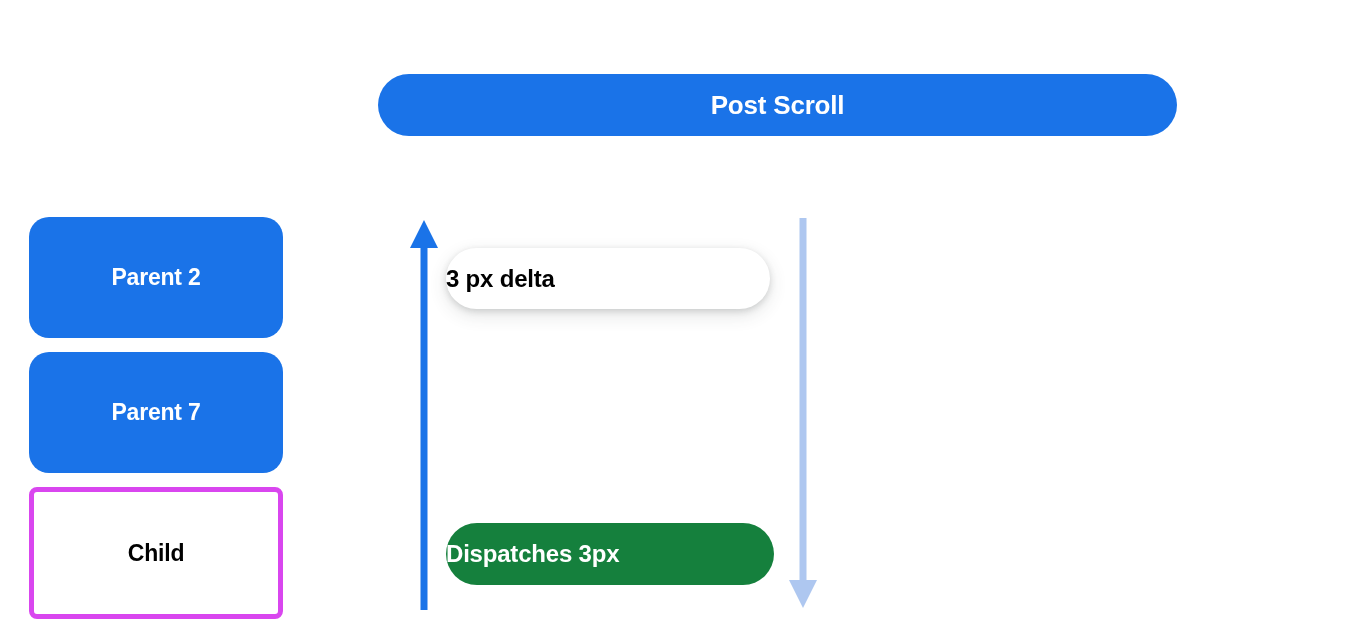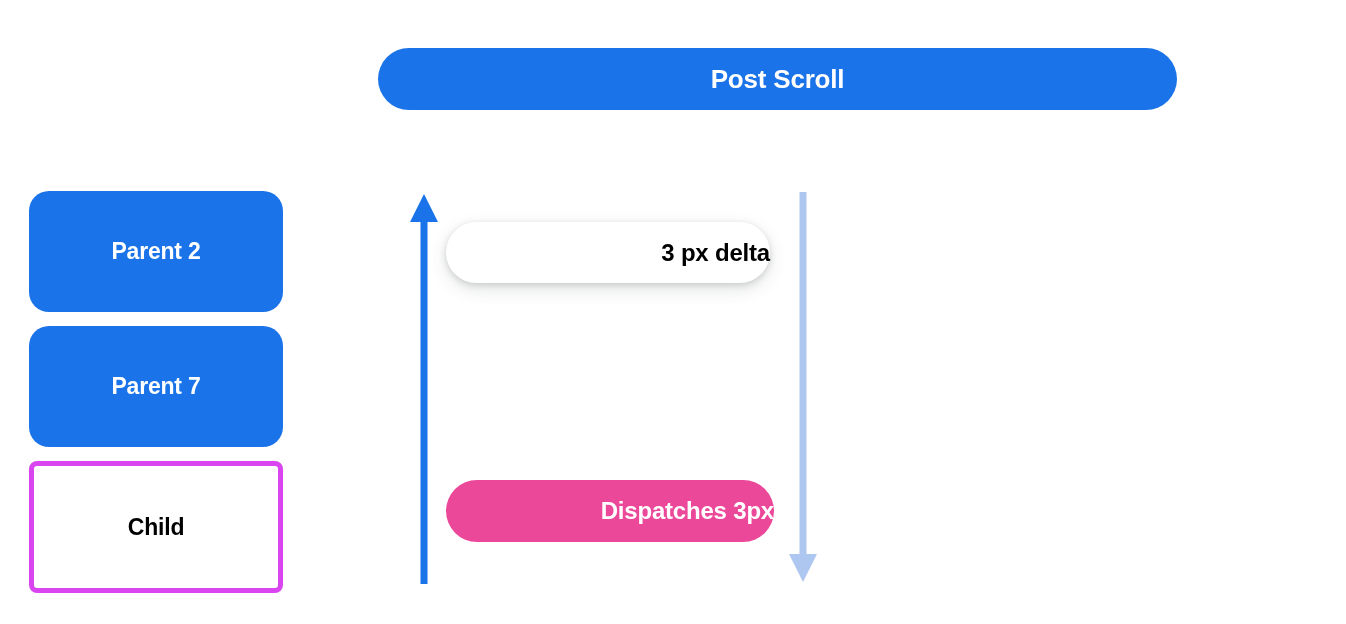--- a/index.html
+++ b/index.html
@@ -11,20 +11,21 @@
     height: 624px;
     background: #ffffff;
     font-family: "Liberation Sans", sans-serif;
     overflow: hidden;
     position: relative;
   }
 
   .stage {
     position: absolute;
     inset: 0;
+    margin-top: 26px;
   }
 
   
   .header-pill {
     position: absolute;
     left: 378px;
     top: 48px;
     width: 799px;
     height: 62px;
     background: #1a73e8;
@@ -99,21 +100,21 @@
     width: 32px;
     height: 392px;
   }
 
   
   .pill {
     position: absolute;
     box-sizing: border-box;
     display: flex;
     align-items: center;
-    justify-content: flex-end;
+    justify-content: flex-start;
     border-radius: 999px;
   }
   .pill .label {
     font-size: 24px;
     font-weight: bold;
     line-height: 1;
     letter-spacing: -0.2px;
   }
   .pill-white {
     left: 446px;
@@ -121,24 +122,24 @@
     width: 324px;
     height: 61px;
     background: #ffffff;
     box-shadow: 0 2px 6px rgba(60,64,67,0.18), 0 6px 18px rgba(60,64,67,0.14);
   }
   .pill-white .label {
     color: #000000;
   }
   .pill-blue {
     left: 446px;
-    top: 480px;
+    top: 497px;
     width: 328px;
     height: 62px;
-    background: #ec4899;
+    background: #15803d;
   }
   .pill-blue .label {
     color: #ffffff;
   }
 </style>
 </head>
 <body>
 
 <div class="stage">
 

